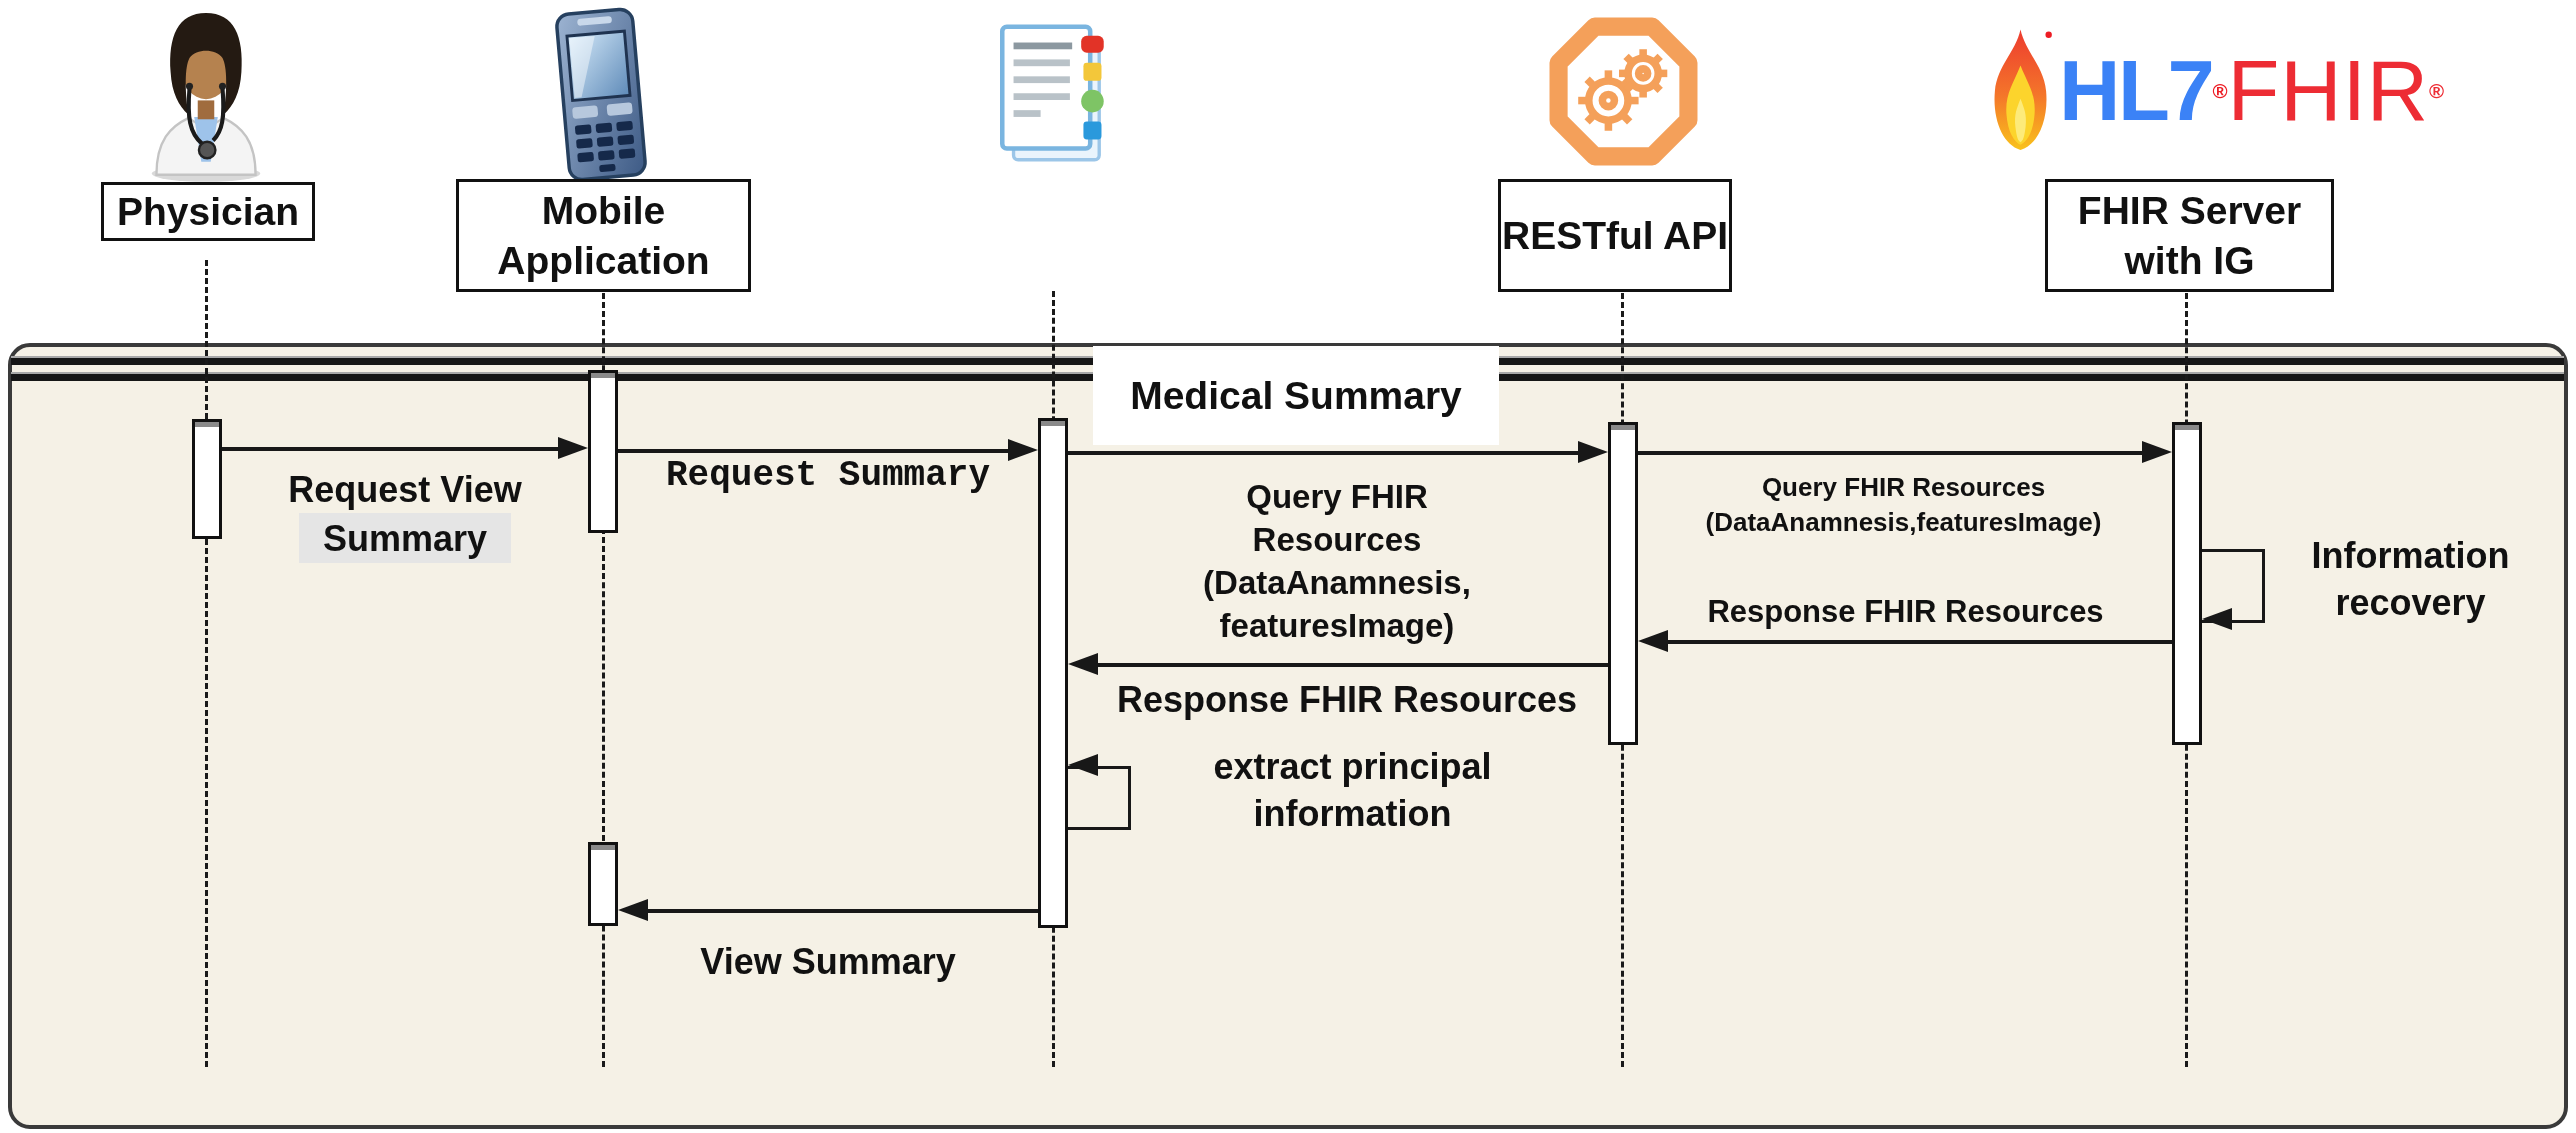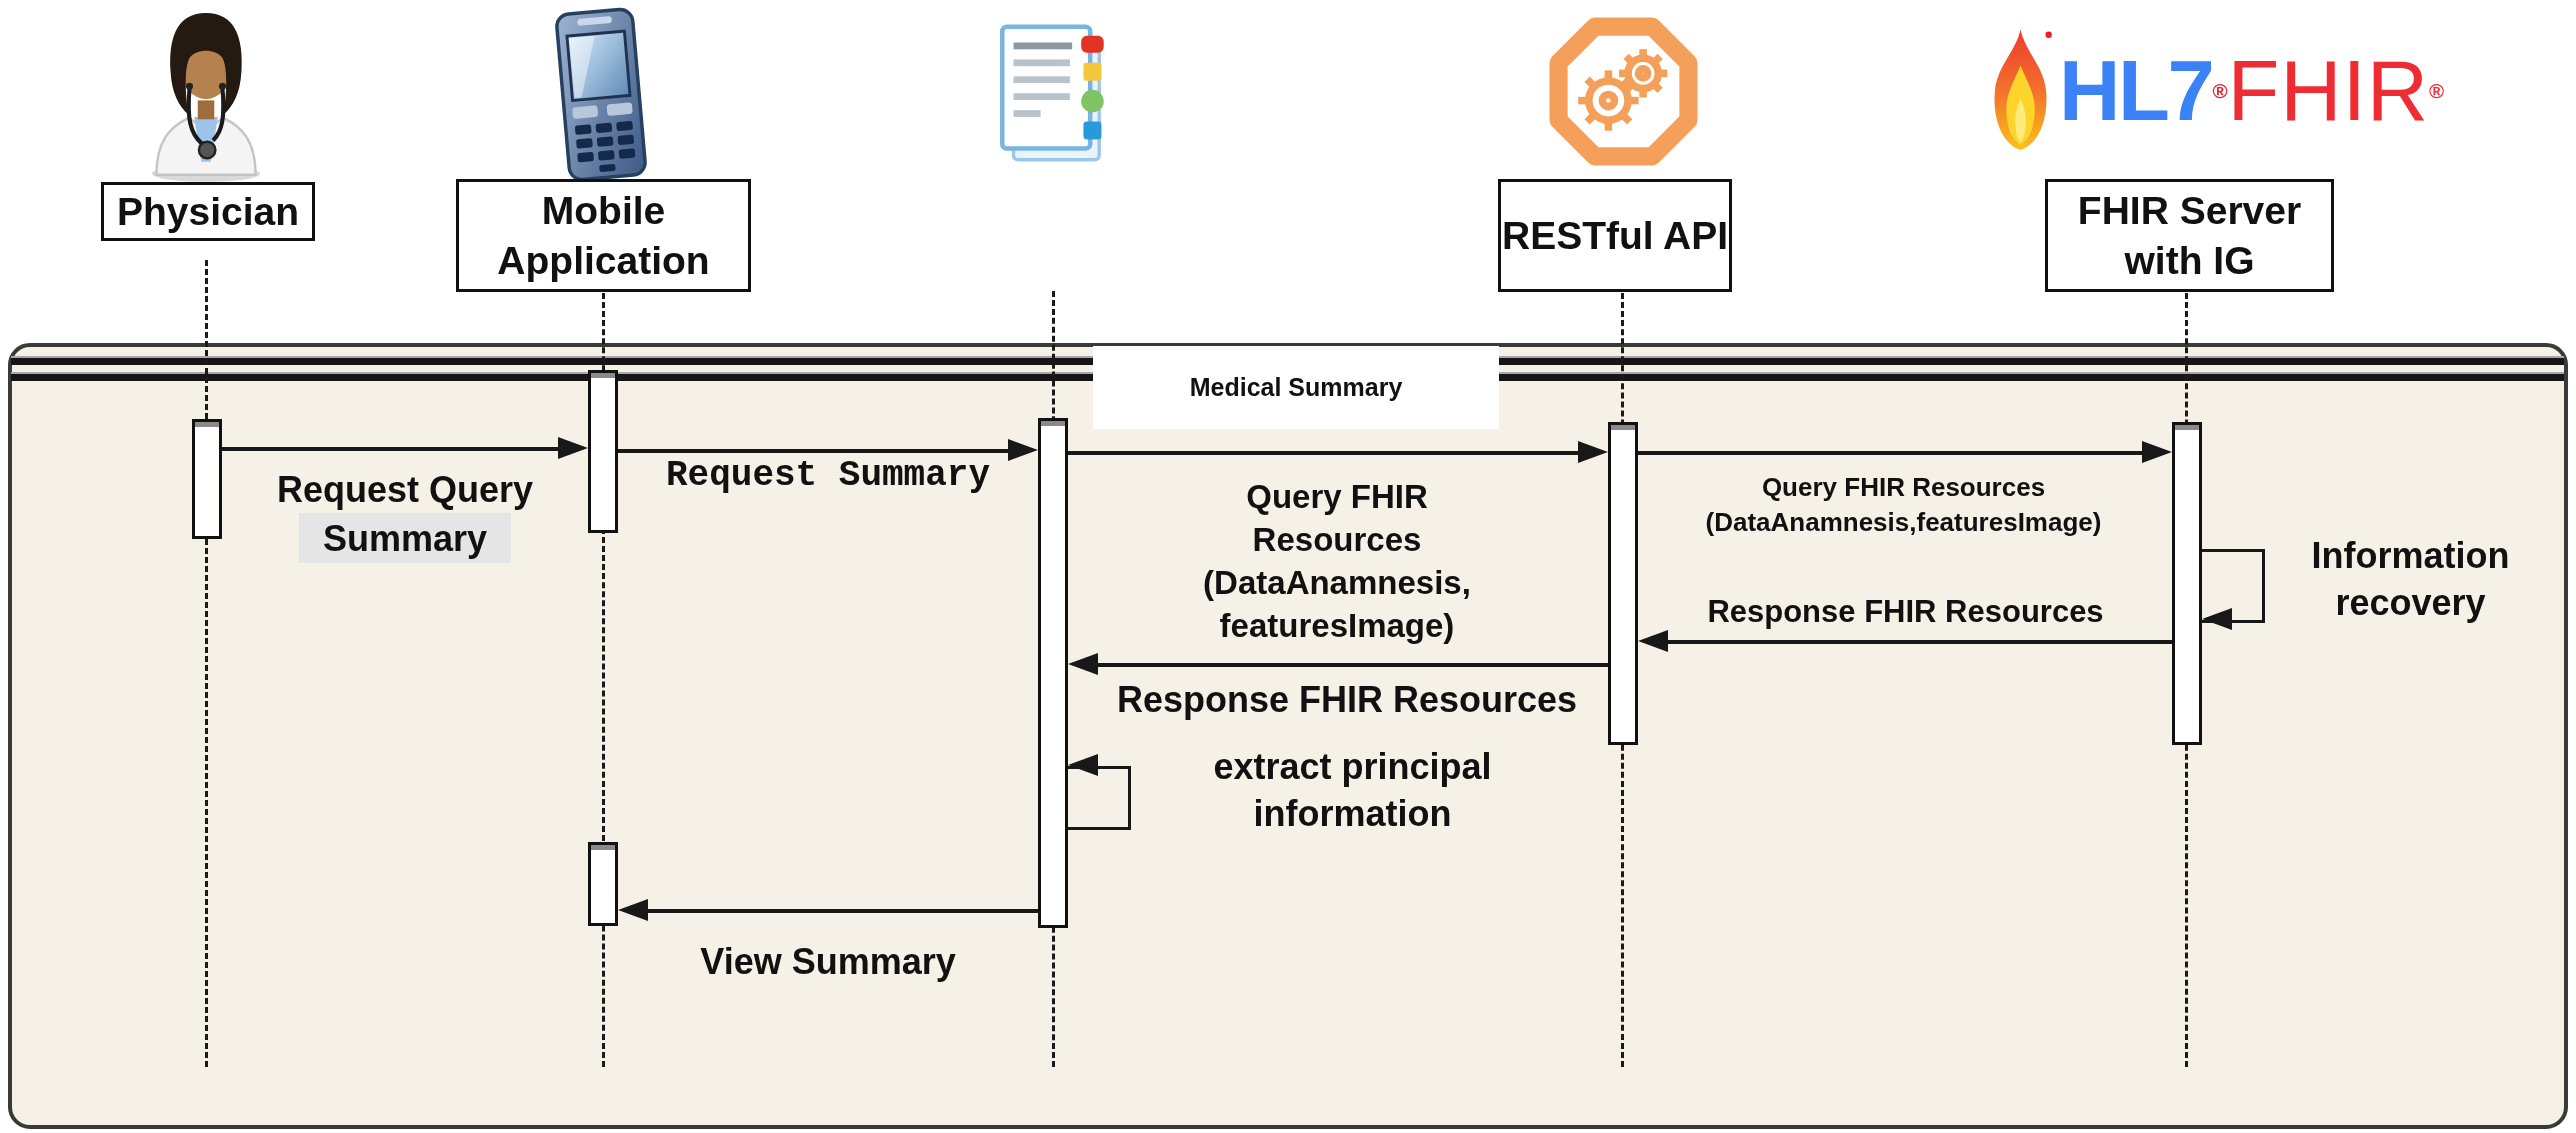--- a/index.html
+++ b/index.html
@@ -4,22 +4,22 @@
 <style>
   html,body{margin:0;padding:0;background:#ffffff;}
   .stage{position:relative;width:2576px;height:1133px;background:#ffffff;overflow:hidden;
          font-family:"Liberation Sans",sans-serif;color:#111;font-weight:bold;}
   
   .frame{position:absolute;left:7.9px;top:343px;width:2552px;height:778px;
          background:#f5f1e6;border:4.7px solid #3a3a3a;border-radius:22px;}
   .band{position:absolute;left:11px;width:2553px;height:7px;background:#161616;border-top:2.4px solid #a8a8a8;}
   .band.b1{top:356px;}
   .band.b2{top:372px;}
-  .frame-title{position:absolute;left:1093px;top:346px;width:406px;height:83px;background:#ffffff;
-               font-size:25px;display:flex;align-items:center;justify-content:center;}
+  .frame-title{position:absolute;left:1093px;top:346px;width:406px;height:99px;background:#ffffff;
+               font-size:39px;display:flex;align-items:center;justify-content:center;}
   
   .lifeline{position:absolute;width:0;border-left:3.1px dashed #1a1a1a;}
   .act{position:absolute;width:30px;background:#ffffff;border:3.1px solid #111;box-sizing:border-box;}
   .act::before{content:"";display:block;height:4.7px;background:#8a8a8a;}
   
   .msg-line{position:absolute;height:3.9px;background:#181818;}
   .ah-r{position:absolute;width:0;height:0;border-top:11.8px solid transparent;
         border-bottom:11.8px solid transparent;border-left:30px solid #181818;}
   .ah-l{position:absolute;width:0;height:0;border-top:11.8px solid transparent;
         border-bottom:11.8px solid transparent;border-right:30px solid #181818;}
@@ -183,21 +183,21 @@
   <div class="act" style="left:192px;top:419px;height:120px;"></div>
   <div class="act" style="left:588px;top:370px;height:163px;"></div>
   <div class="act" style="left:588px;top:842px;height:84px;"></div>
   <div class="act" style="left:1038px;top:418px;height:510px;"></div>
   <div class="act" style="left:1608px;top:422px;height:323px;"></div>
   <div class="act" style="left:2172px;top:422px;height:323px;"></div>
 
   <div class="msg-line" style="left:222px;top:447px;width:340px;"></div>
   <div class="ah-r" style="left:558px;top:437px;"></div>
   <div class="mlabel" style="left:232px;top:466px;width:346px;">
-    <span>Request Query</span><br>
+    <span>Request View</span><br>
     <span class="wbg">Summary</span>
   </div>
 
   <div class="msg-line" style="left:618px;top:449px;width:393px;"></div>
   <div class="ah-r" style="left:1008px;top:439px;"></div>
   <div class="mlabel" style="left:655px;top:452px;width:346px;font-family:Liberation Mono, monospace;">
     <span>Request Summary</span>
   </div>
 
   <div class="msg-line" style="left:1068px;top:451px;width:513px;"></div>

